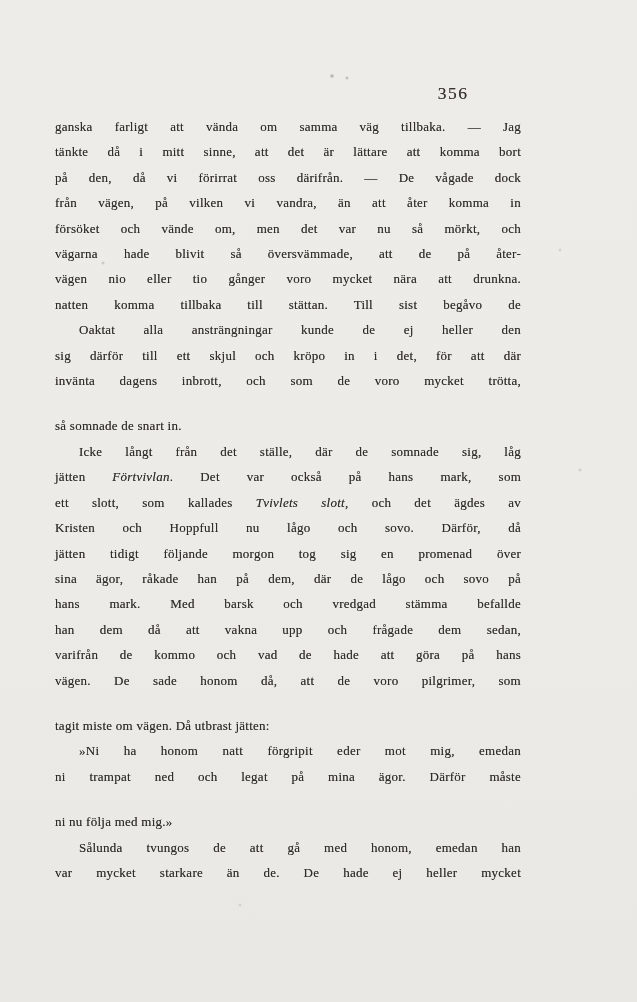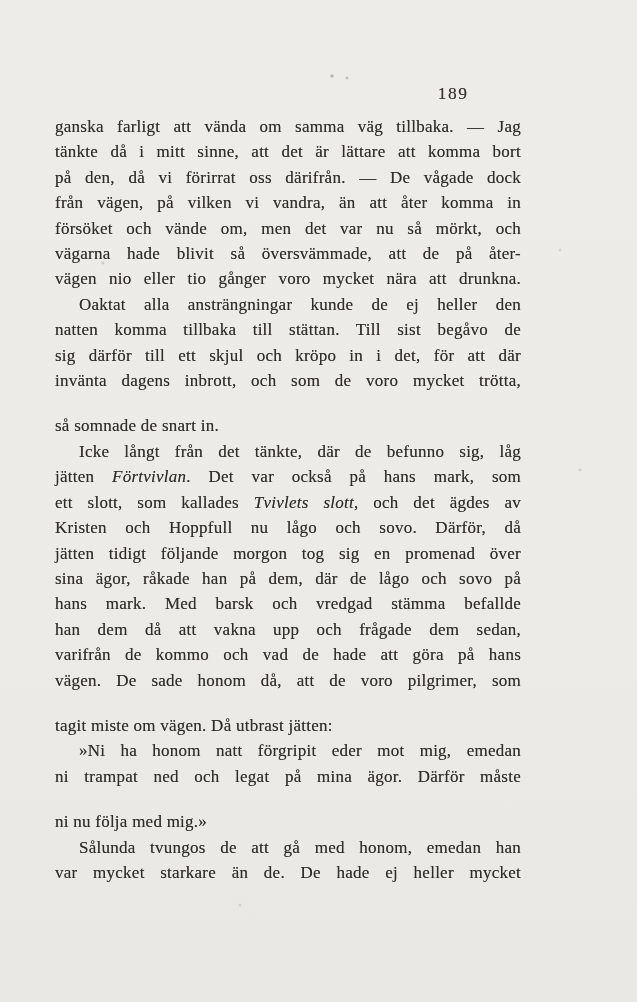--- a/index.html
+++ b/index.html
@@ -35,61 +35,61 @@
     text-shadow: 0 0 .5px rgba(45,42,38,.6);
   }
   .text-block {
     position: absolute;
     left: 55px;
     top: 114px;
     width: 466px;
   }
   .para { margin: 0; }
   .line {
-    font-size: 17px;
+    font-size: 13px;
     line-height: 25.4px;
     letter-spacing: 0.25px;
     text-align: justify;
     text-align-last: justify;
     white-space: normal;
     text-shadow: 0 0 .5px rgba(45,42,38,.55);
   }
   .line.ragged { text-align-last: left; margin-top: 20px; }
   .line.indent { text-indent: 24px; }
   .line i { font-style: italic; }
 </style>
 </head>
 <body>
 
 <div class="scan-noise"></div>
 
-<div class="page-number">189</div>
+<div class="page-number">356</div>
 
 <div class="text-block">
 
   <div class="para">
     <div class="line">ganska farligt att vända om samma väg tillbaka. — Jag</div>
     <div class="line">tänkte då i mitt sinne, att det är lättare att komma bort</div>
     <div class="line">på den, då vi förirrat oss därifrån. — De vågade dock</div>
     <div class="line">från vägen, på vilken vi vandra, än att åter komma in</div>
     <div class="line">försöket och vände om, men det var nu så mörkt, och</div>
     <div class="line">vägarna hade blivit så översvämmade, att de på åter-</div>
     <div class="line">vägen nio eller tio gånger voro mycket nära att drunkna.</div>
   </div>
 
   <div class="para">
+    <div class="line">natten komma tillbaka till stättan.  Till sist begåvo de</div>
     <div class="line indent">Oaktat alla ansträngningar kunde de ej heller den</div>
-    <div class="line">natten komma tillbaka till stättan.  Till sist begåvo de</div>
     <div class="line">sig därför till ett skjul och kröpo in i det, för att där</div>
     <div class="line">invänta dagens inbrott, och som de voro mycket trötta,</div>
     <div class="line ragged">så somnade de snart in.</div>
   </div>
 
   <div class="para">
-    <div class="line indent">Icke långt från det tänkte, där de befunno sig, låg</div>
+    <div class="line indent">Icke långt från det ställe, där de somnade sig, låg</div>
     <div class="line"><span>jätten </span><i>Förtvivlan</i><span>.  Det var också på hans mark, som</span></div>
     <div class="line"><span>ett slott, som kallades </span><i>Tvivlets slott</i><span>, och det ägdes av</span></div>
     <div class="line">Kristen och Hoppfull nu lågo och sovo.  Därför, då</div>
     <div class="line">jätten tidigt följande morgon tog sig en promenad över</div>
     <div class="line">sina ägor, råkade han på dem, där de lågo och sovo på</div>
     <div class="line">hans mark.  Med barsk och vredgad stämma befallde</div>
     <div class="line">han dem då att vakna upp och frågade dem sedan,</div>
     <div class="line">varifrån de kommo och vad de hade att göra på hans</div>
     <div class="line">vägen.  De sade honom då, att de voro pilgrimer, som</div>
     <div class="line ragged">tagit miste om vägen.  Då utbrast jätten:</div>

